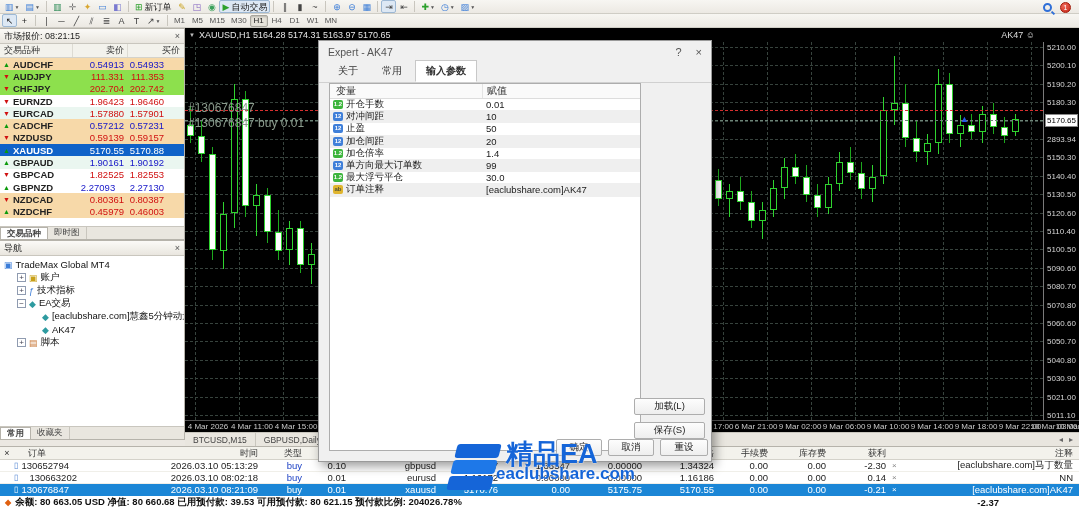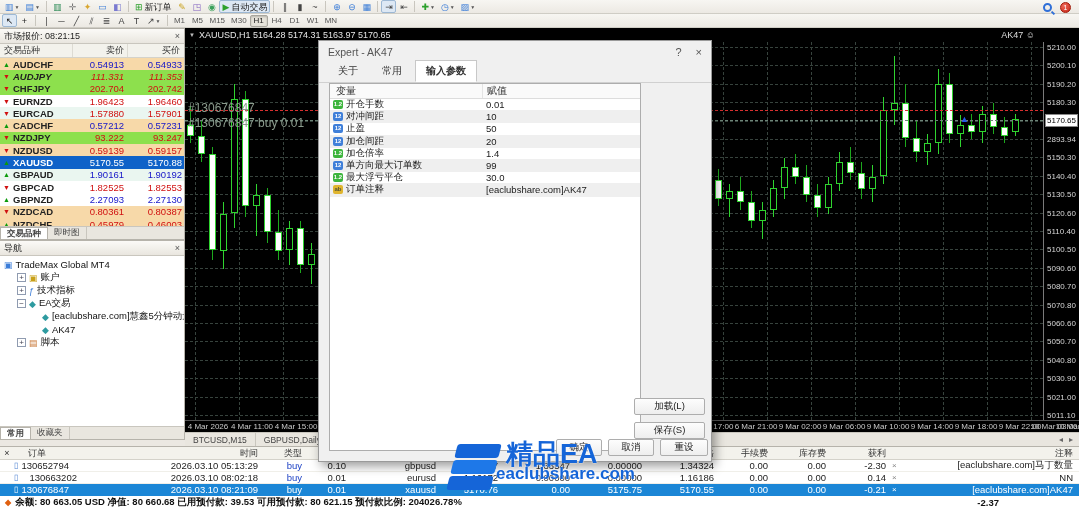--- a/index.html
+++ b/index.html
@@ -29,21 +29,21 @@
 .panel-title .x { margin-left:auto; color:#555; font-size:9px; cursor:default; }
 #market { top:28px; height:212px; }
 #mw-head { display:flex; height:14px; background:#f3f2ec; border-bottom:1px solid #d4d2ca; font-size:9px; color:#333; align-items:center; }
 #mw-head .c1 { width:72px; padding-left:4px; }
 #mw-head .c2 { width:55px; text-align:right; border-left:1px solid #dddbd3; padding-right:3px; }
 #mw-head .c3 { flex:1; text-align:right; border-left:1px solid #dddbd3; padding-right:4px; }
 .mw-row { display:flex; height:12.3px; align-items:center; font-size:9.5px; }
 .mw-row .sym { width:72px; padding-left:3px; display:flex; align-items:center; gap:3px; font-weight:bold; color:#222; }
 .mw-row .arr { font-size:7px; width:7px; }
 .mw-row .bid { width:55px; text-align:right; padding-right:3px; }
-.mw-row .ask { flex:1; text-align:right; padding-right:2px; }
+.mw-row .ask { flex:1; text-align:right; padding-right:20px; }
 .ptabs { position:absolute; bottom:0; left:0; right:0; height:13px; background:#e9e6df; border-top:1px solid #c9c6be; display:flex; align-items:flex-end; font-size:8.5px; color:#444; }
 .ptab { padding:0 6px; height:12px; display:flex; align-items:center; border-right:1px solid #c9c6be; }
 .ptab.active { background:#fff; font-weight:bold; border:1px solid #b6b3ab; border-bottom:none; }
 #navigator { top:240px; height:200px; }
 #nav-tree { padding:2px 0; font-size:9.5px; color:#111; }
 .nv-row { display:flex; align-items:center; height:13px; white-space:nowrap; overflow:hidden; }
 .nv-exp { width:9px; height:9px; border:1px solid #8f9bb0; font-size:8px; line-height:7px; text-align:center; color:#445; margin-right:3px; background:#fff; flex:none; }
 .nv-ico { margin-right:3px; font-size:9px; flex:none; }
 
 
@@ -271,21 +271,21 @@
     </div>
     <div id="mw-rows">
         <div class="mw-row" style="background: rgb(247, 217, 169);">
           <div class="sym">
             <span class="arr" style="color: rgb(10, 154, 10);">▲</span>
             <span>AUDCHF</span>
           </div>
           <div class="bid" style="color: rgb(21, 21, 200);">0.54913</div>
           <div class="ask" style="color: rgb(21, 21, 200);">0.54933</div>
         </div>
-        <div class="mw-row" style="background: rgb(141, 224, 77); font-style: italic;">
+        <div class="mw-row" style="background: rgb(141, 224, 77);">
           <div class="sym">
             <span class="arr" style="color: rgb(208, 16, 16);">▼</span>
             <span>AUDJPY</span>
           </div>
           <div class="bid" style="color: rgb(208, 16, 16);">111.331</div>
           <div class="ask" style="color: rgb(208, 16, 16);">111.353</div>
         </div>
         <div class="mw-row" style="background: rgb(141, 224, 77);">
           <div class="sym">
             <span class="arr" style="color: rgb(208, 16, 16);">▼</span>
@@ -311,28 +311,20 @@
           <div class="ask" style="color: rgb(208, 16, 16);">1.57901</div>
         </div>
         <div class="mw-row" style="background: rgb(247, 217, 169);">
           <div class="sym">
             <span class="arr" style="color: rgb(10, 154, 10);">▲</span>
             <span>CADCHF</span>
           </div>
           <div class="bid" style="color: rgb(21, 21, 200);">0.57212</div>
           <div class="ask" style="color: rgb(21, 21, 200);">0.57231</div>
         </div>
-        <div class="mw-row" style="background: rgb(141, 224, 77);">
-          <div class="sym">
-            <span class="arr" style="color: rgb(208, 16, 16);">▼</span>
-            <span>NZDJPY</span>
-          </div>
-          <div class="bid" style="color: rgb(208, 16, 16);">93.222</div>
-          <div class="ask" style="color: rgb(208, 16, 16);">93.247</div>
-        </div>
         <div class="mw-row" style="background: rgb(247, 217, 169);">
           <div class="sym">
             <span class="arr" style="color: rgb(208, 16, 16);">▼</span>
             <span>NZDUSD</span>
           </div>
           <div class="bid" style="color: rgb(208, 16, 16);">0.59139</div>
           <div class="ask" style="color: rgb(208, 16, 16);">0.59157</div>
         </div>
         <div class="mw-row" style="background: rgb(15, 98, 200);">
           <div class="sym">
@@ -356,21 +348,21 @@
             <span>GBPCAD</span>
           </div>
           <div class="bid" style="color: rgb(208, 16, 16);">1.82525</div>
           <div class="ask" style="color: rgb(208, 16, 16);">1.82553</div>
         </div>
         <div class="mw-row" style="background: rgb(255, 255, 255);">
           <div class="sym">
             <span class="arr" style="color: rgb(10, 154, 10);">▲</span>
             <span>GBPNZD</span>
           </div>
-          <div class="bid" style="color: rgb(21, 21, 200);">2.27093</div>
+          <div class="bid" style="color: rgb(21, 21, 200); text-align: center;">2.27093</div>
           <div class="ask" style="color: rgb(21, 21, 200);">2.27130</div>
         </div>
         <div class="mw-row" style="background: rgb(247, 217, 169);">
           <div class="sym">
             <span class="arr" style="color: rgb(208, 16, 16);">▼</span>
             <span>NZDCAD</span>
           </div>
           <div class="bid" style="color: rgb(208, 16, 16);">0.80361</div>
           <div class="ask" style="color: rgb(208, 16, 16);">0.80387</div>
         </div>

